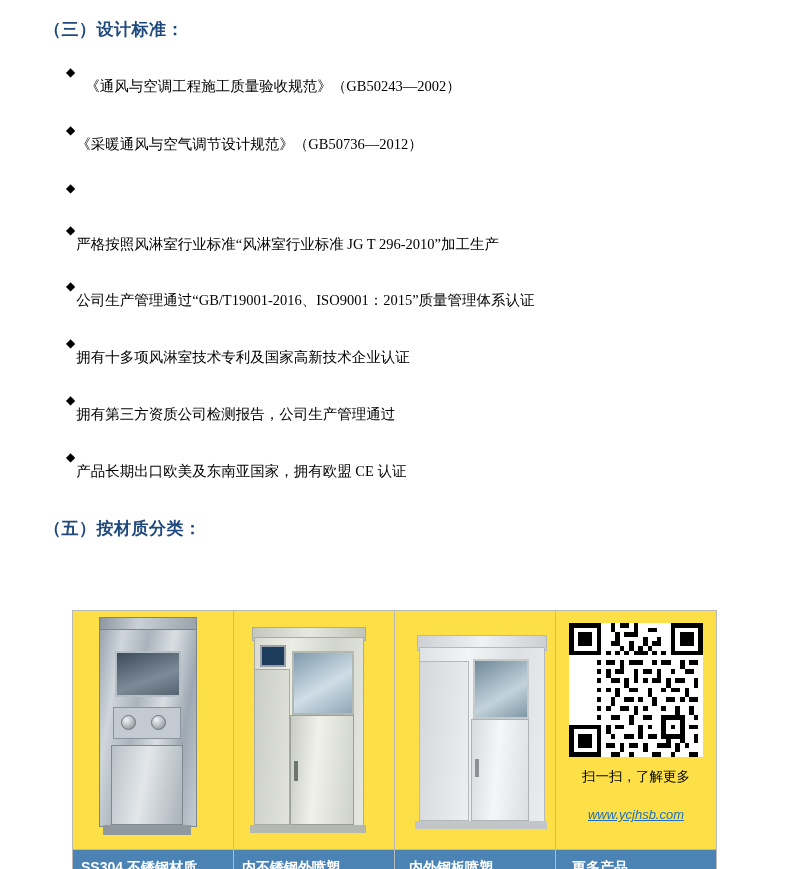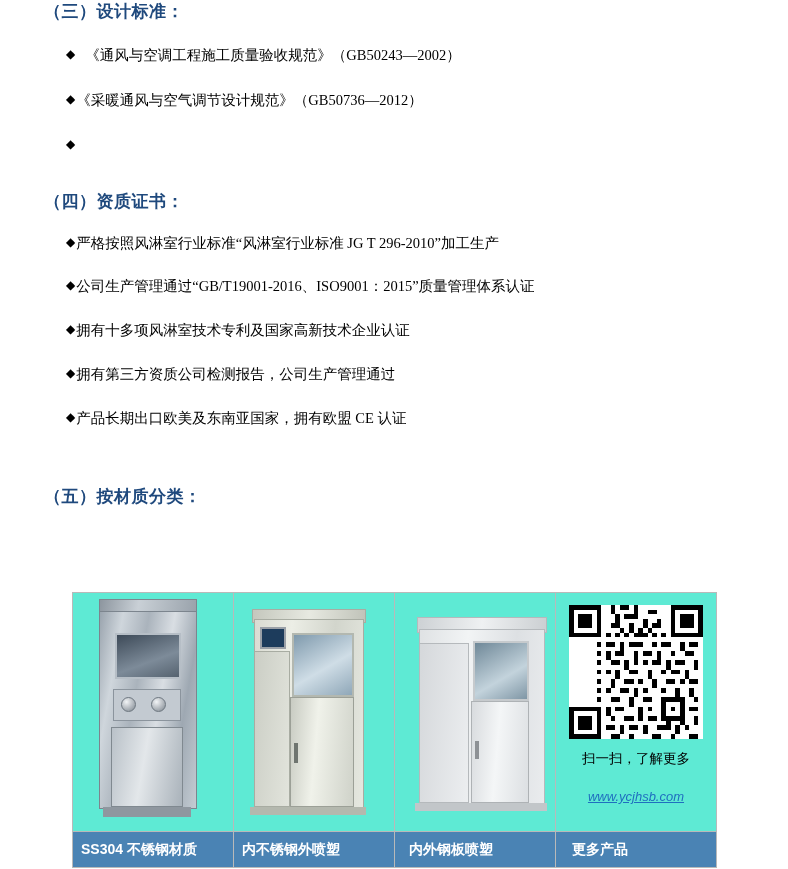--- a/index.html
+++ b/index.html
@@ -22,23 +22,23 @@
     padding: 0 44px;
   }
 
   .section-heading {
     color: #1f497d;
     font-size: 17px;
     font-weight: 700;
     letter-spacing: 0.5px;
     font-family: "Liberation Sans", sans-serif;
   }
-  .h-tri { }
+  .h-tri { margin-top: 18px; }
   .h-four { margin-top: 36px; }
-  .h-five { margin-top: 56px; }
+  .h-five { margin-top: 35px; }
 
   .list {
     margin: 0;
     padding: 0;
     list-style: none;
   }
   .list li {
     display: flex;
     align-items: flex-start;
     font-size: 14px;
@@ -48,20 +48,21 @@
   .bullet {
     color: #000;
     font-size: 12px;
     line-height: 1.6;
     margin-right: 4px;
     flex: 0 0 auto;
   }
   .item-text {
     font-family: "Liberation Serif", serif;
     font-size: 14.5px;
+    margin-top: 13px;
   }
 
   
   .group-std { margin-top: 22px; padding-left: 22px; }
   .group-std li { margin-bottom: 23px; }
   .group-std .bullet { margin-right: 10px; }
   .group-std li:nth-child(2) .bullet,
   .group-std li:nth-child(3) .bullet { margin-right: 1px; }
 
   
@@ -86,21 +87,21 @@
     border-right: 1px solid #b9b9b9;
     box-sizing: border-box;
     display: flex;
     flex-direction: column;
   }
   .cell:last-child { border-right: none; }
   .cell-img {
     flex: 1 1 auto;
     position: relative;
     overflow: hidden;
-    background: #5eead4;
+    background: #fde047;
   }
   .caption {
     height: 35px;
     background: #4a83b4;
     color: #ffffff;
     font-size: 14px;
     font-weight: 700;
     display: flex;
     align-items: center;
     justify-content: center;
@@ -267,21 +268,20 @@
     </li>
     <li>
       <span class="bullet">◆</span>
       <span class="item-text">《采暖通风与空气调节设计规范》（GB50736—2012）</span>
     </li>
     <li>
       <span class="bullet">◆</span>
     </li>
   </ul>
 
-  <div class="section-heading h-four">（四）资质证书：</div>
   <ul class="list group-cert">
     <li>
       <span class="bullet">◆</span>
       <span class="item-text">严格按照风淋室行业标准“风淋室行业标准 JG T 296-2010”加工生产</span>
     </li>
     <li>
       <span class="bullet">◆</span>
       <span class="item-text">公司生产管理通过“GB/T19001-2016、ISO9001：2015”质量管理体系认证</span>
     </li>
     <li>

